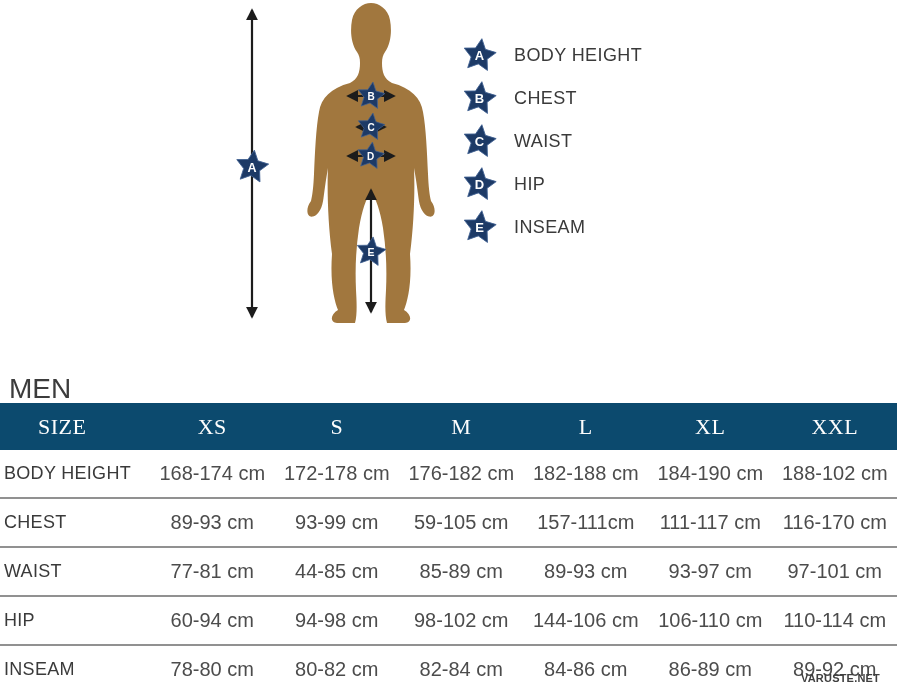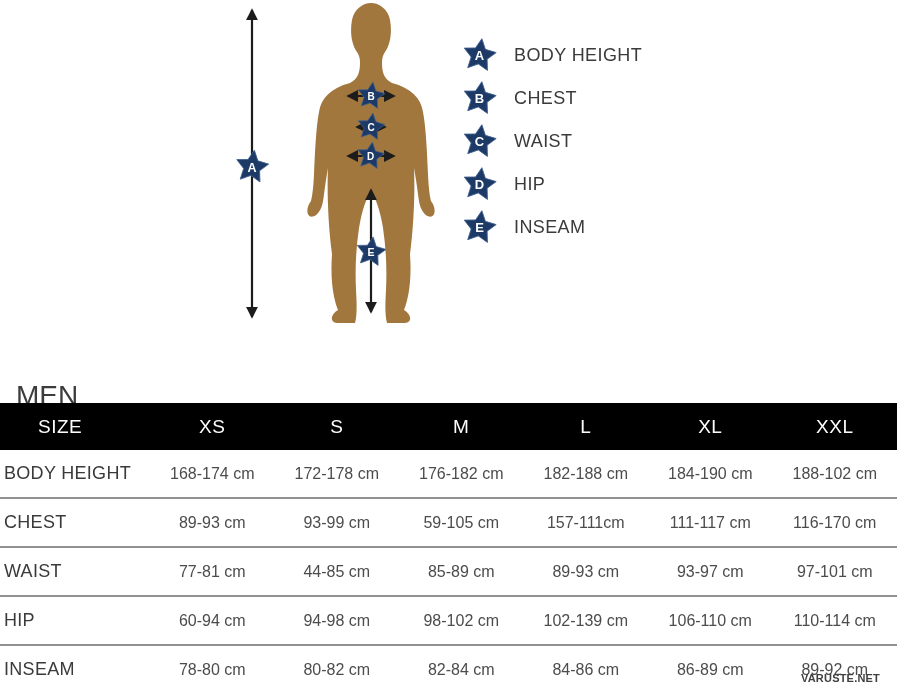--- a/index.html
+++ b/index.html
@@ -11,32 +11,32 @@
   .fig { position:absolute; left:220px; top:0; }
   .star-poly { fill:#1d3a66; stroke:#416192; stroke-width:0.8; }
   .star-letter { fill:#ffffff; font-weight:bold; text-anchor:middle;
                  font-family:"Liberation Sans", sans-serif; }
   .meas-line { stroke:#1c1c1c; stroke-width:2.2; }
   
   .legend { position:absolute; left:462px; top:34px; }
   .legend-row { display:flex; align-items:center; height:43px; }
   .legend-label { margin-left:17px; font-size:18px; color:#3a3a3a; letter-spacing:0.4px; }
   
-  .men-title { position:absolute; left:2px; top:367px; margin:14px;
+  .men-title { position:absolute; left:2px; top:367px; margin:7px;
                font-size:28px; font-weight:400; color:#3c3c3c; line-height:1.1; }
   
   .size-table { position:absolute; left:0; top:403px; width:897px;
                 border-collapse:collapse; table-layout:fixed; }
-  .size-table thead th { background:#000000; color:#fdfdfd; height:45px;
-                font-size:19px; font-weight:400; letter-spacing:0.5px; text-align:center; }
+  .size-table thead th { background:#0c4a6e; color:#fdfdfd; height:45px;
+                font-size:22px; font-weight:400; letter-spacing:0.5px; text-align:center;font-family:Liberation Serif, serif; }
   .size-table thead th.size-col { text-align:left; padding-left:38px; }
   .size-table td { height:45px; border-bottom:2px solid #919191; }
   .size-table td.lbl { text-align:left; padding-left:4px; font-size:18px;
                 color:#3a3a3a; letter-spacing:0.3px; }
-  .size-table td.val { text-align:center; font-size:16px; color:#4c4c4c; }
+  .size-table td.val { text-align:center; font-size:20px; color:#4c4c4c; }
   
   .watermark { position:absolute; right:17px; top:672px; font-size:11px;
                font-weight:700; color:#3f3f3f; letter-spacing:0.2px; }
 </style>
 </head>
 <body>
 
 <div class="screen">
 
   <svg width="0" height="0" style="position:absolute" aria-hidden="true">
@@ -185,21 +185,21 @@
         <td class="val">85-89 cm</td>
         <td class="val">89-93 cm</td>
         <td class="val">93-97 cm</td>
         <td class="val">97-101 cm</td>
       </tr>
       <tr>
         <td class="lbl">HIP</td>
         <td class="val">60-94 cm</td>
         <td class="val">94-98 cm</td>
         <td class="val">98-102 cm</td>
-        <td class="val">102-139 cm</td>
+        <td class="val">144-106 cm</td>
         <td class="val">106-110 cm</td>
         <td class="val">110-114 cm</td>
       </tr>
       <tr>
         <td class="lbl">INSEAM</td>
         <td class="val">78-80 cm</td>
         <td class="val">80-82 cm</td>
         <td class="val">82-84 cm</td>
         <td class="val">84-86 cm</td>
         <td class="val">86-89 cm</td>

